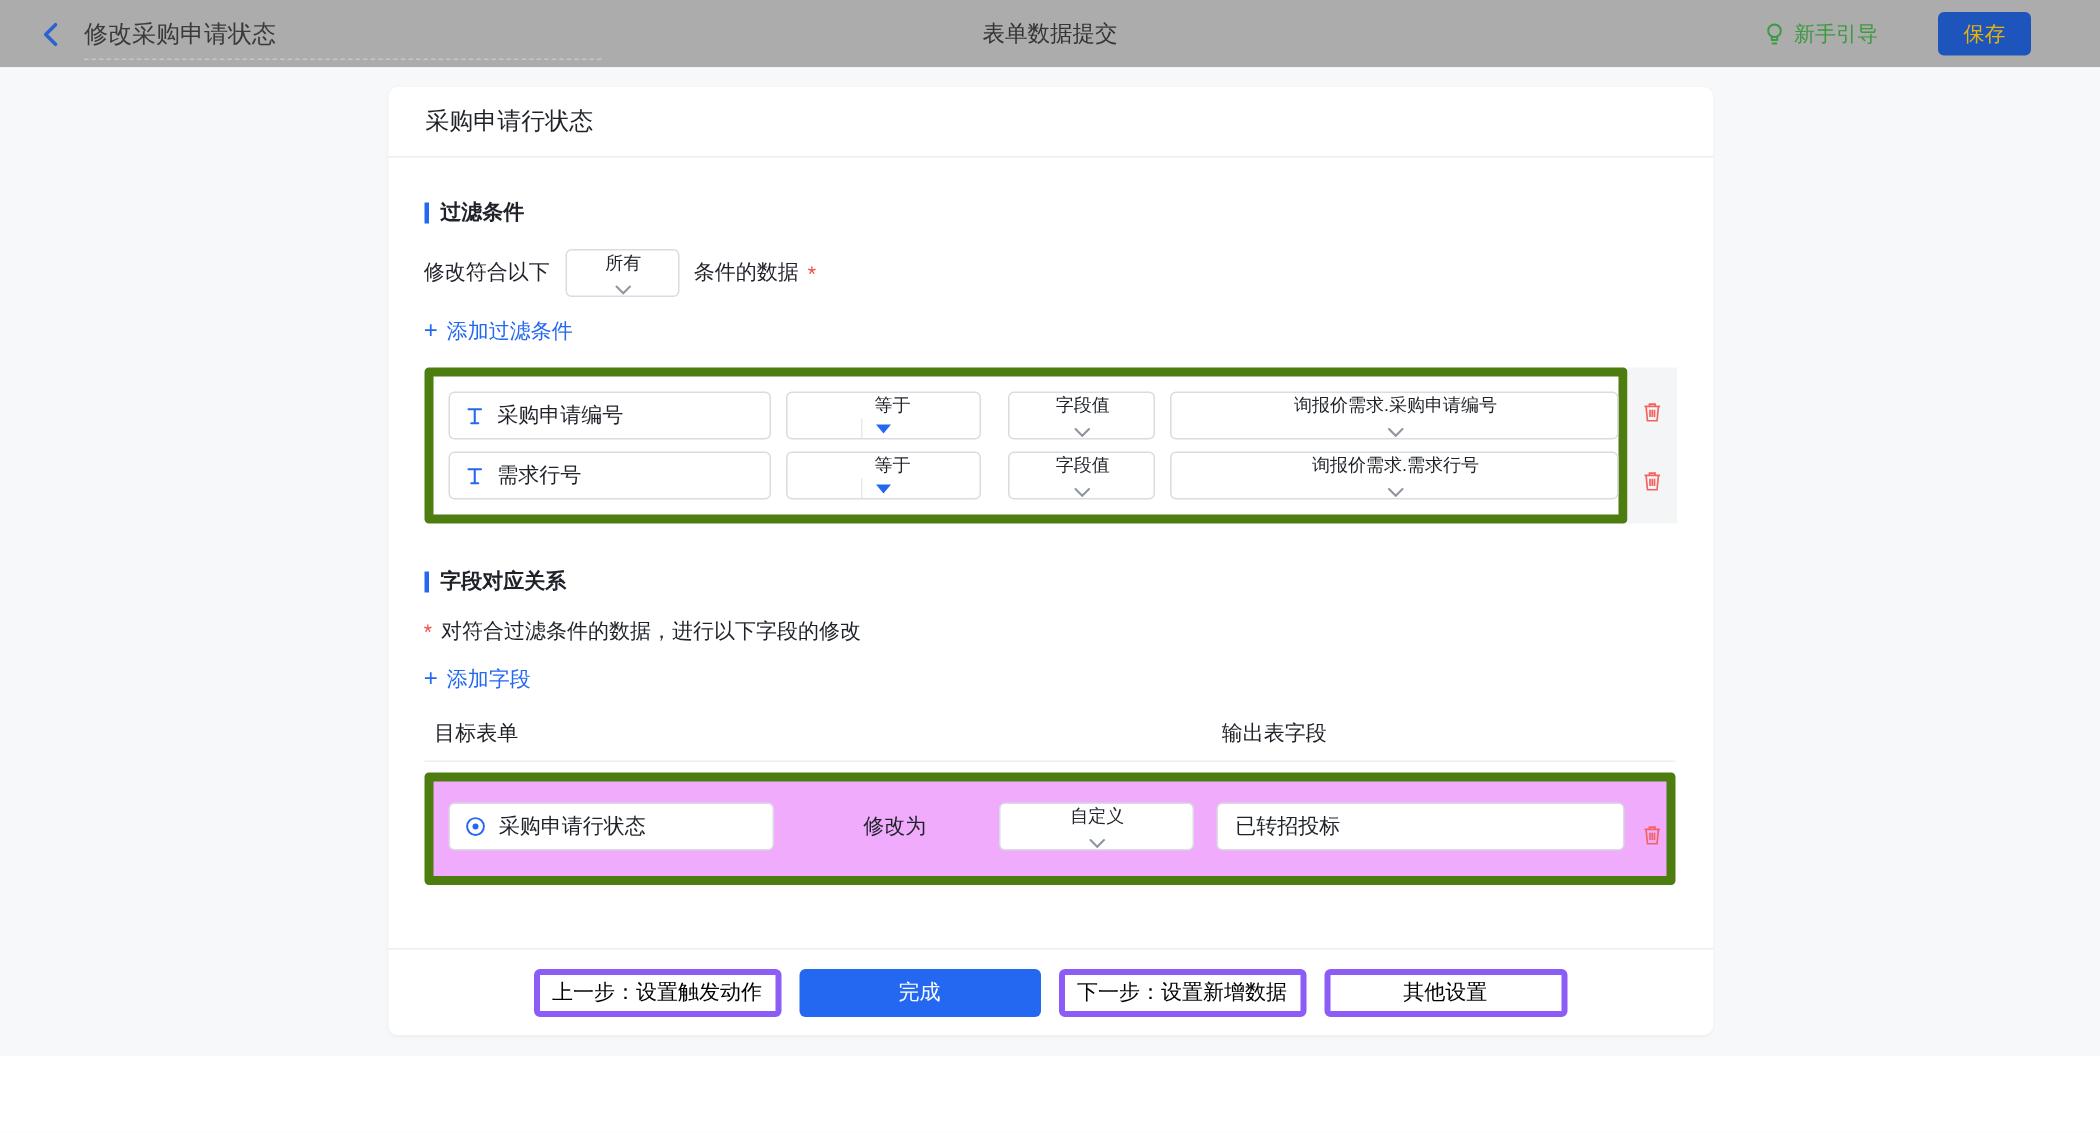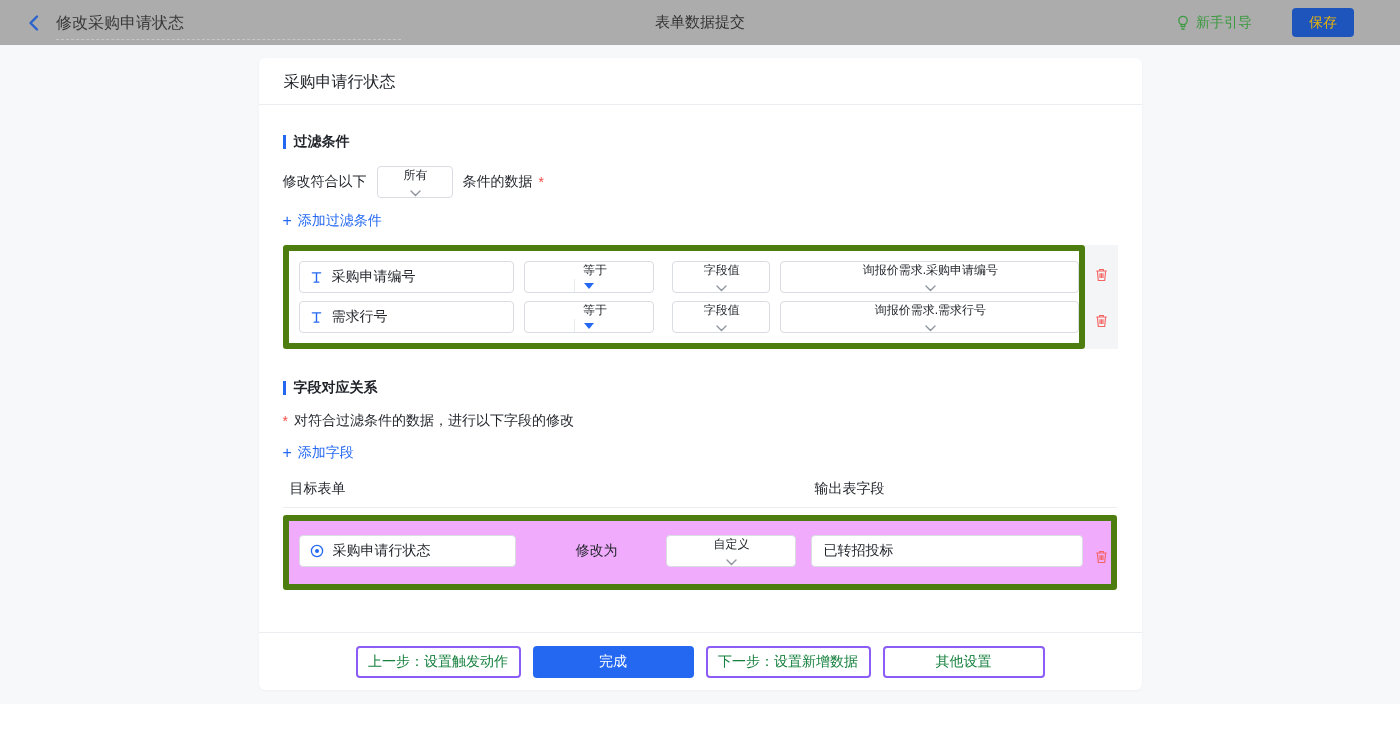--- a/index.html
+++ b/index.html
@@ -92,21 +92,21 @@
   .map-box { position:relative; margin-top:7px; width:834px; height:75px; background:#f0abfc; }
   .map-box .field-box { position:absolute; left:10px; top:14px; }
   .map-label { position:absolute; left:287px; top:21px; font-size:14px; }
   .map-select { position:absolute; left:377px; top:14px; width:130px; }
   .map-input { position:absolute; left:522px; top:14px; width:272px; height:32px;
     border:1px solid #d9dce1; border-radius:4px; display:flex; align-items:center;
     padding:0 12px; font-size:14px; background:#fff; cursor:text; }
   .map-trash { position:absolute; left:803px; top:25px; }
 
   .btn { height:32px; border-radius:4px; font-size:14px; cursor:pointer;
-    background:#fff; border:2px solid #8b5cf6; color:#15803d; }
+    background:#fff; border:4px solid #8b5cf6; color:#000000; }
   .btn-prev { width:165px; } .btn-next { width:165px; } .btn-other { width:162px; }
   .btn-primary { width:161px; background:#2468f2; border:none; color:#fff; }
 
   svg { display:block; }
 </style>
 </head>
 <body>
 
 <div class="topbar">
   <div class="topbar-left">

